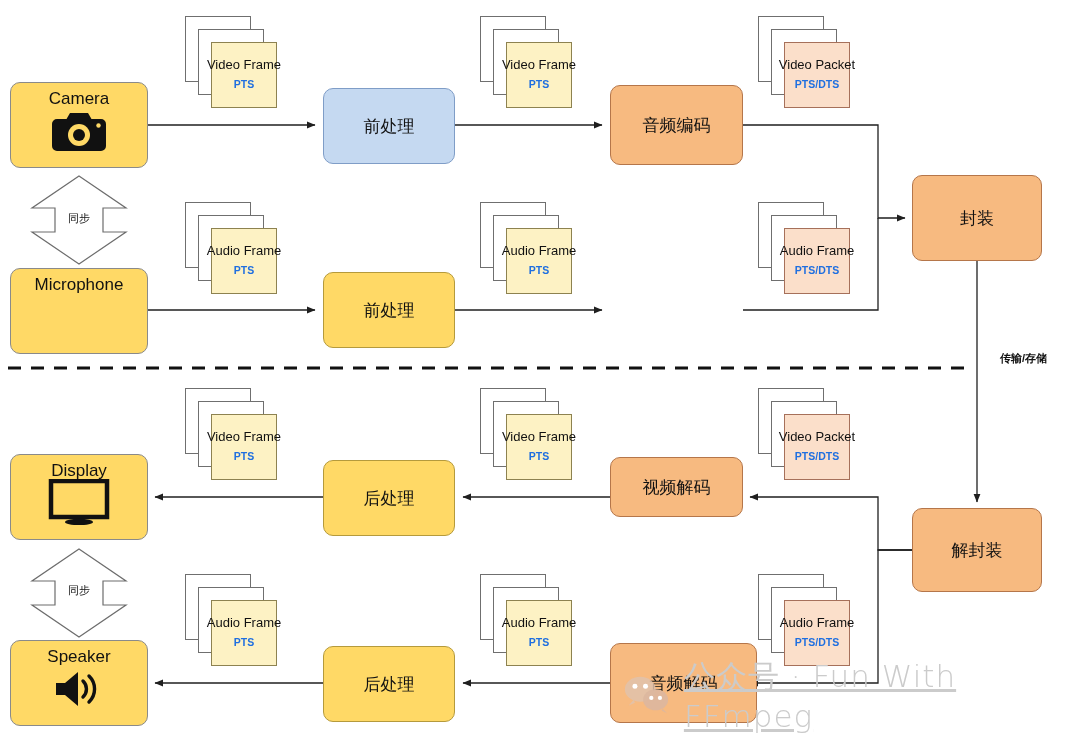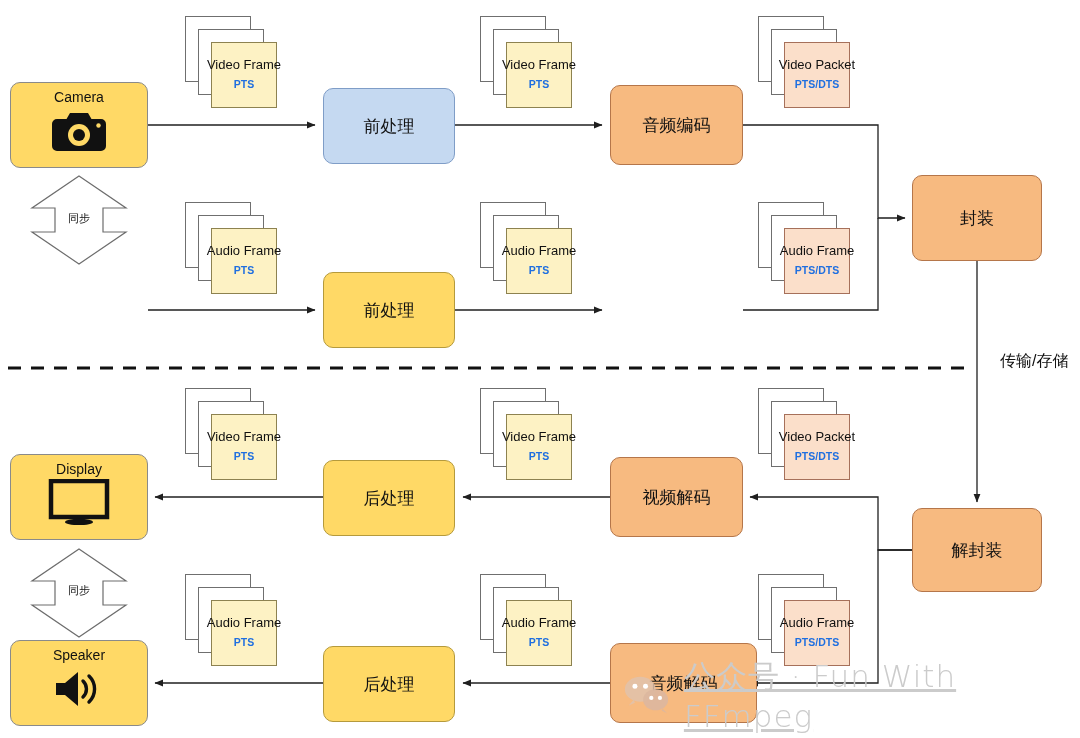--- a/index.html
+++ b/index.html
@@ -6,21 +6,21 @@
   body{
     font-family:"Liberation Sans","DejaVu Sans",sans-serif;
     width:1080px;height:738px;position:relative;overflow:hidden;
     -webkit-font-smoothing:antialiased;
   }
   #stage{position:absolute;left:0;top:0;width:1080px;height:738px;}
   svg.layer{position:absolute;left:0;top:0;width:1080px;height:738px;}
   .node{position:absolute;box-sizing:border-box;border:1px solid #8a8a8a;border-radius:10px;}
   .node .nlabel{
     position:absolute;left:0;right:0;text-align:center;
-    font-size:14px;color:#111;white-space:nowrap;
+    font-size:17px;color:#111;white-space:nowrap;
   }
   .node.cn .nlabel{font-size:17px;}
   .node.dev .nlabel{top:6px;}
   .node.proc .nlabel{top:50%;transform:translateY(-50%);}
   .fill-yellow{background:#ffd966;}
   .fill-blue{background:#c5d9f1;border-color:#7f9dc7;}
   .fill-orange{background:#f7ba80;border-color:#b5764a;}
   .fill-yellow2{background:#ffd966;border-color:#b59a3c;}
 
   .devicon{position:absolute;left:50%;transform:translateX(-50%);}
@@ -29,21 +29,21 @@
   .stack{position:absolute;}
   .card{position:absolute;box-sizing:border-box;width:66px;height:66px;}
   .card.back{background:#ffffff;border:1px solid #6f6f6f;}
   .card.front{border:1px solid #7a7a5a;}
   .card.front.yellow{background:#fdf2c4;border-color:#8d8250;}
   .card.front.peach{background:#fbdfca;border-color:#a6705a;}
   .card .t1{position:absolute;left:-14px;right:-14px;top:14px;text-align:center;font-size:13px;color:#111;white-space:nowrap;}
   .card .t2{position:absolute;left:-14px;right:-14px;top:35px;text-align:center;font-size:10.5px;font-weight:bold;color:#1f6fe0;white-space:nowrap;}
 
   .syncLabel{position:absolute;font-size:11px;color:#111;text-align:center;}
-  .transLabel{position:absolute;font-size:16px;color:#111;white-space:nowrap;}
+  .transLabel{position:absolute;font-size:11px;color:#111;white-space:nowrap;font-weight:bold;}
 
   
   #watermark{
     position:absolute;left:622px;top:672px;height:46px;
     display:flex;align-items:center;gap:10px;
     color:#cfcfcf;font-size:31px;letter-spacing:1px;
     pointer-events:none;font-family:"DejaVu Sans",sans-serif;
   }
   #watermark .wmtext{color:#cbcbcb;font-weight:300;text-decoration:underline;}
 </style>
@@ -207,20 +207,23 @@
     <span class="devicon" style="top:26px;">
       <svg width="56" height="44" viewBox="0 0 56 44">
         <path d="M19 4 h18 l3.5 6 H50 a5 5 0 0 1 5 5 v22 a5 5 0 0 1 -5 5 H6 a5 5 0 0 1 -5 -5 V15 a5 5 0 0 1 5 -5 h9.5 z" fill="#111"></path>
         <circle cx="28" cy="26" r="11" fill="#ffd966"></circle>
         <circle cx="28" cy="26" r="6" fill="#111"></circle>
         <circle cx="47.5" cy="16.5" r="2.2" fill="#ffd966"></circle>
       </svg>
     </span>
   </div>
 
+  <div class="node dev fill-yellow" style="left:10px;top:268px;width:138px;height:86px;">
+    <div class="nlabel">Microphone</div>
+  </div>
 
   <div class="node dev fill-yellow" style="left:10px;top:454px;width:138px;height:86px;">
     <div class="nlabel">Display</div>
     <span class="devicon" style="top:24px;">
       <svg width="62" height="46" viewBox="0 0 62 46">
         <rect x="3" y="2" width="56" height="36" fill="none" stroke="#111" stroke-width="4.5"></rect>
         <rect x="28" y="37" width="6" height="6" fill="#111"></rect>
         <ellipse cx="31" cy="43" rx="14" ry="3.2" fill="#111"></ellipse>
       </svg>
     </span>
@@ -251,21 +254,21 @@
 
 
   <div class="node proc cn fill-orange" style="left:912px;top:175px;width:130px;height:86px;">
     <div class="nlabel">封装</div>
   </div>
 
   <div class="node proc cn fill-orange" style="left:912px;top:508px;width:130px;height:84px;">
     <div class="nlabel">解封装</div>
   </div>
 
-  <div class="node proc cn fill-orange" style="left:610px;top:457px;width:133px;height:80px;">
+  <div class="node proc cn fill-orange" style="left:610px;top:457px;width:133px;height:60px;">
     <div class="nlabel">视频解码</div>
   </div>
 
   <div class="node proc cn fill-orange" style="left:610px;top:643px;width:147px;height:80px;">
     <div class="nlabel">音频解码</div>
   </div>
 
   <div class="node proc cn fill-yellow2" style="left:323px;top:460px;width:132px;height:76px;">
     <div class="nlabel">后处理</div>
   </div>

